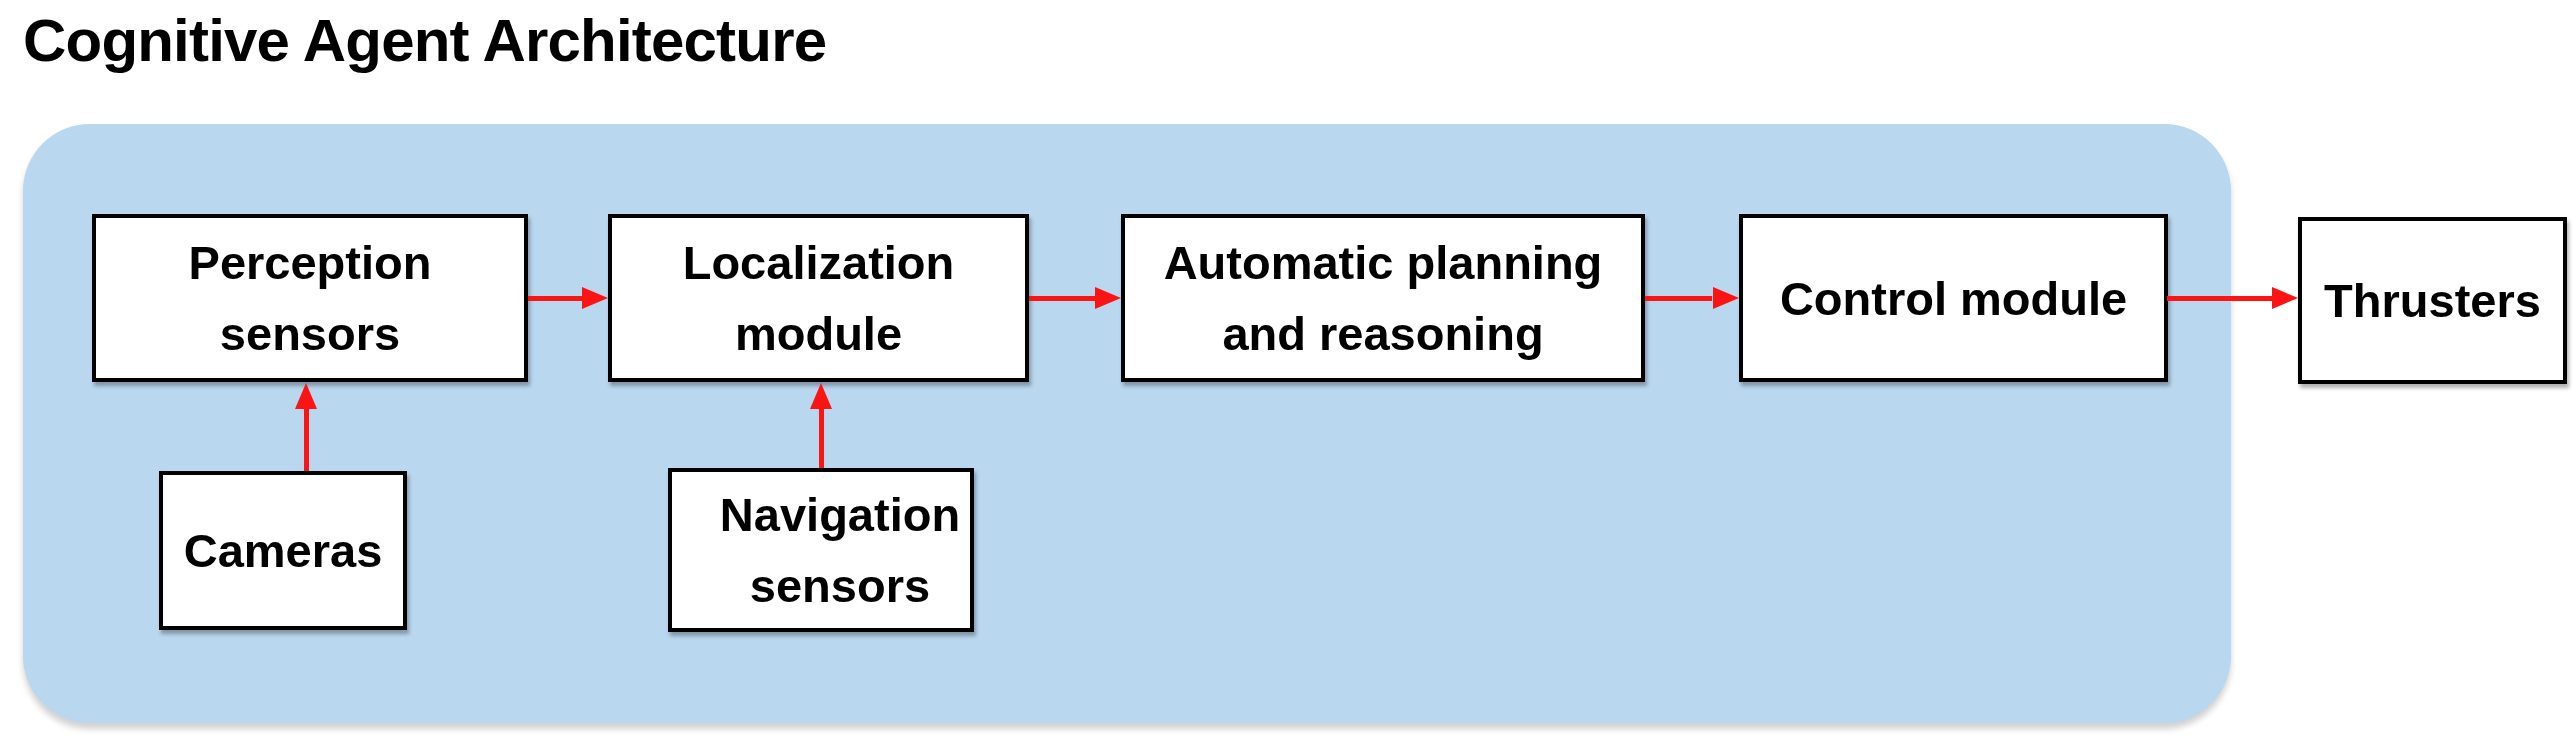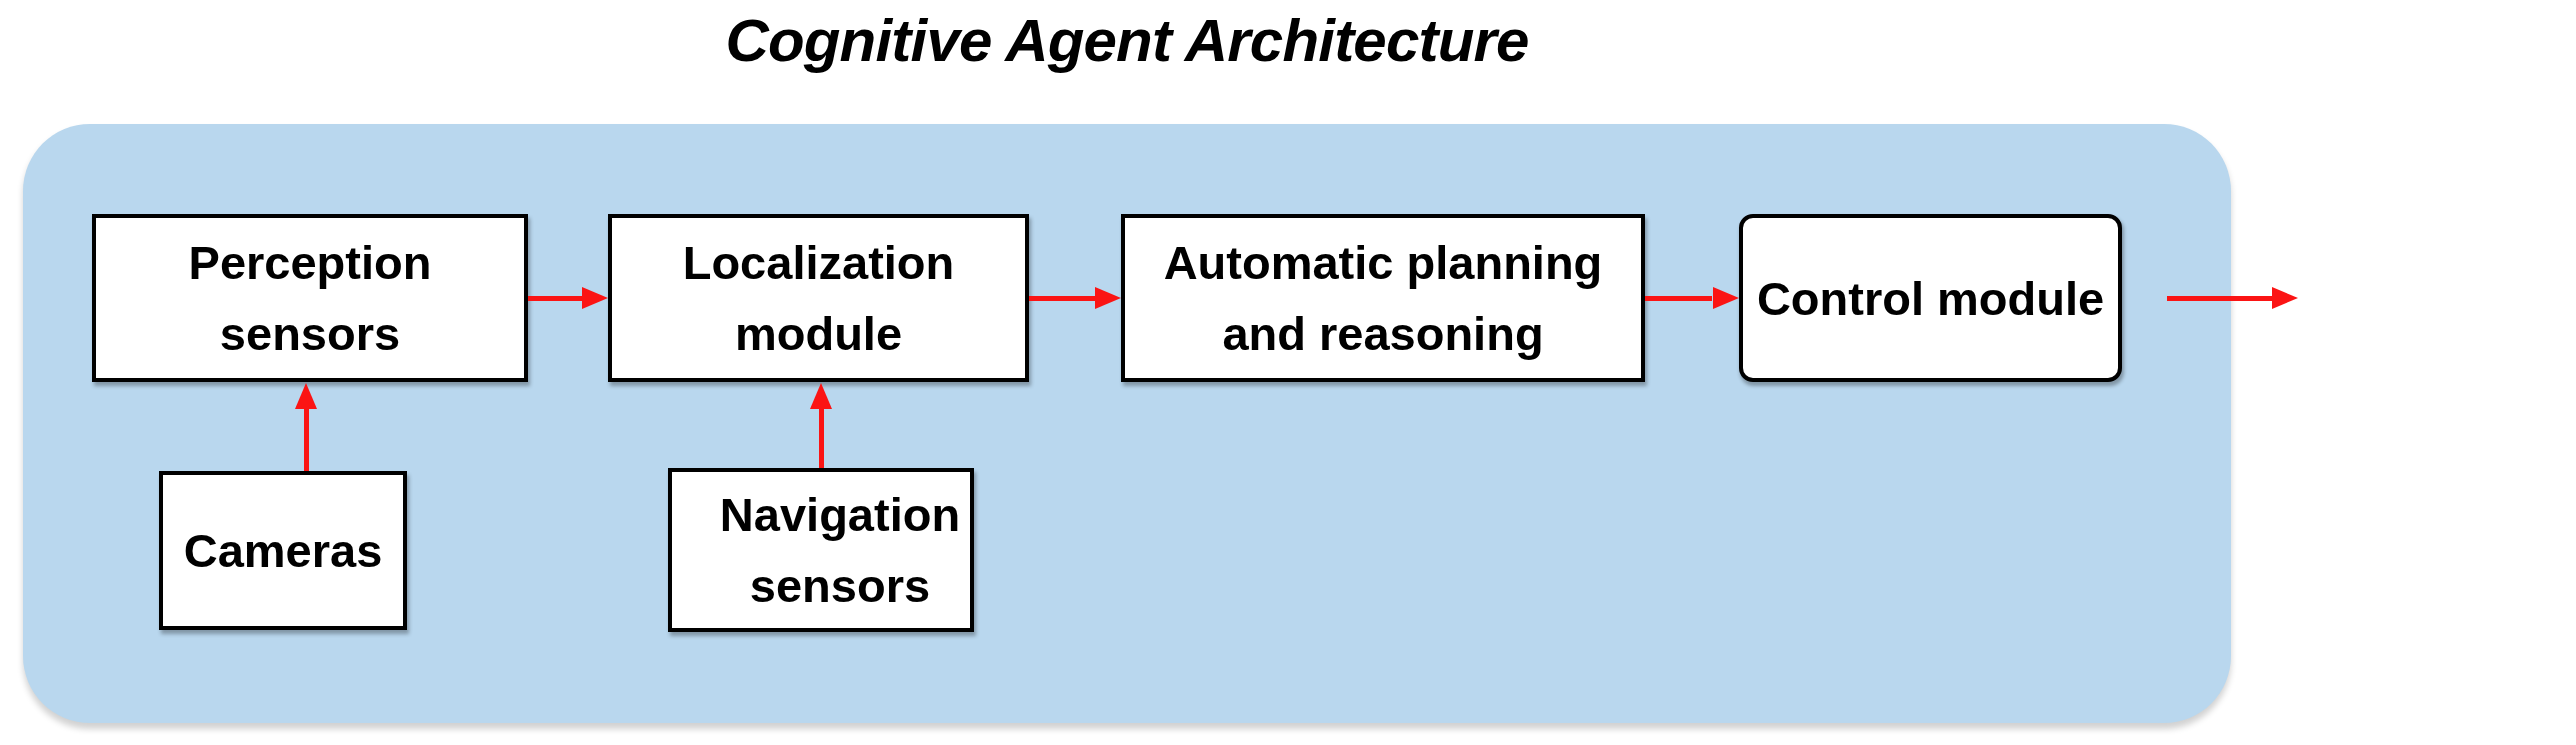--- a/index.html
+++ b/index.html
@@ -14,26 +14,25 @@
     position:relative;
     width:2576px;height:745px;
     background:var(--bg);
     font-family:"Liberation Sans","DejaVu Sans",sans-serif;
     color:var(--ink);
     overflow:hidden;
   }
   .title{
     position:absolute;
     left:23px;top:6.1px;width:2208px;
-    text-align:center;
+    text-align:left;
     font-size:60px;
     font-weight:bold;
     letter-spacing:-0.8px;
     white-space:nowrap;
-    font-style:italic;
   }
   .container-rect{
     position:absolute;
     left:23px;top:124px;
     width:2208px;height:599px;
     background:var(--blue);
     border-radius:67px;
     box-shadow:0 5.4px 6.1px rgba(0,0,0,0.18);
   }
   .node{
@@ -85,24 +84,27 @@
   <div class="node" style="left:608px;top:214px;width:421px;height:168px;">
     <span class="node-label">Localization
 module</span>
   </div>
 
   <div class="node" style="left:1121px;top:214px;width:524px;height:168px;">
     <span class="node-label">Automatic planning
 and reasoning</span>
   </div>
 
-  <div class="node" style="left:1739px;top:214px;width:383px;height:168px;border-radius:14px;">
+  <div class="node" style="left:1739px;top:214px;width:429px;height:168px;">
     <span class="node-label">Control module</span>
   </div>
 
+  <div class="node" style="left:2298px;top:217px;width:269px;height:167px;">
+    <span class="node-label">Thrusters</span>
+  </div>
 
   <div class="node" style="left:159px;top:471px;width:248px;height:159px;">
     <span class="node-label">Cameras</span>
   </div>
 
   <div class="node" style="left:668px;top:468px;width:306px;height:164px;padding-left:38px;">
     <span class="node-label">Navigation
 sensors</span>
   </div>
 

